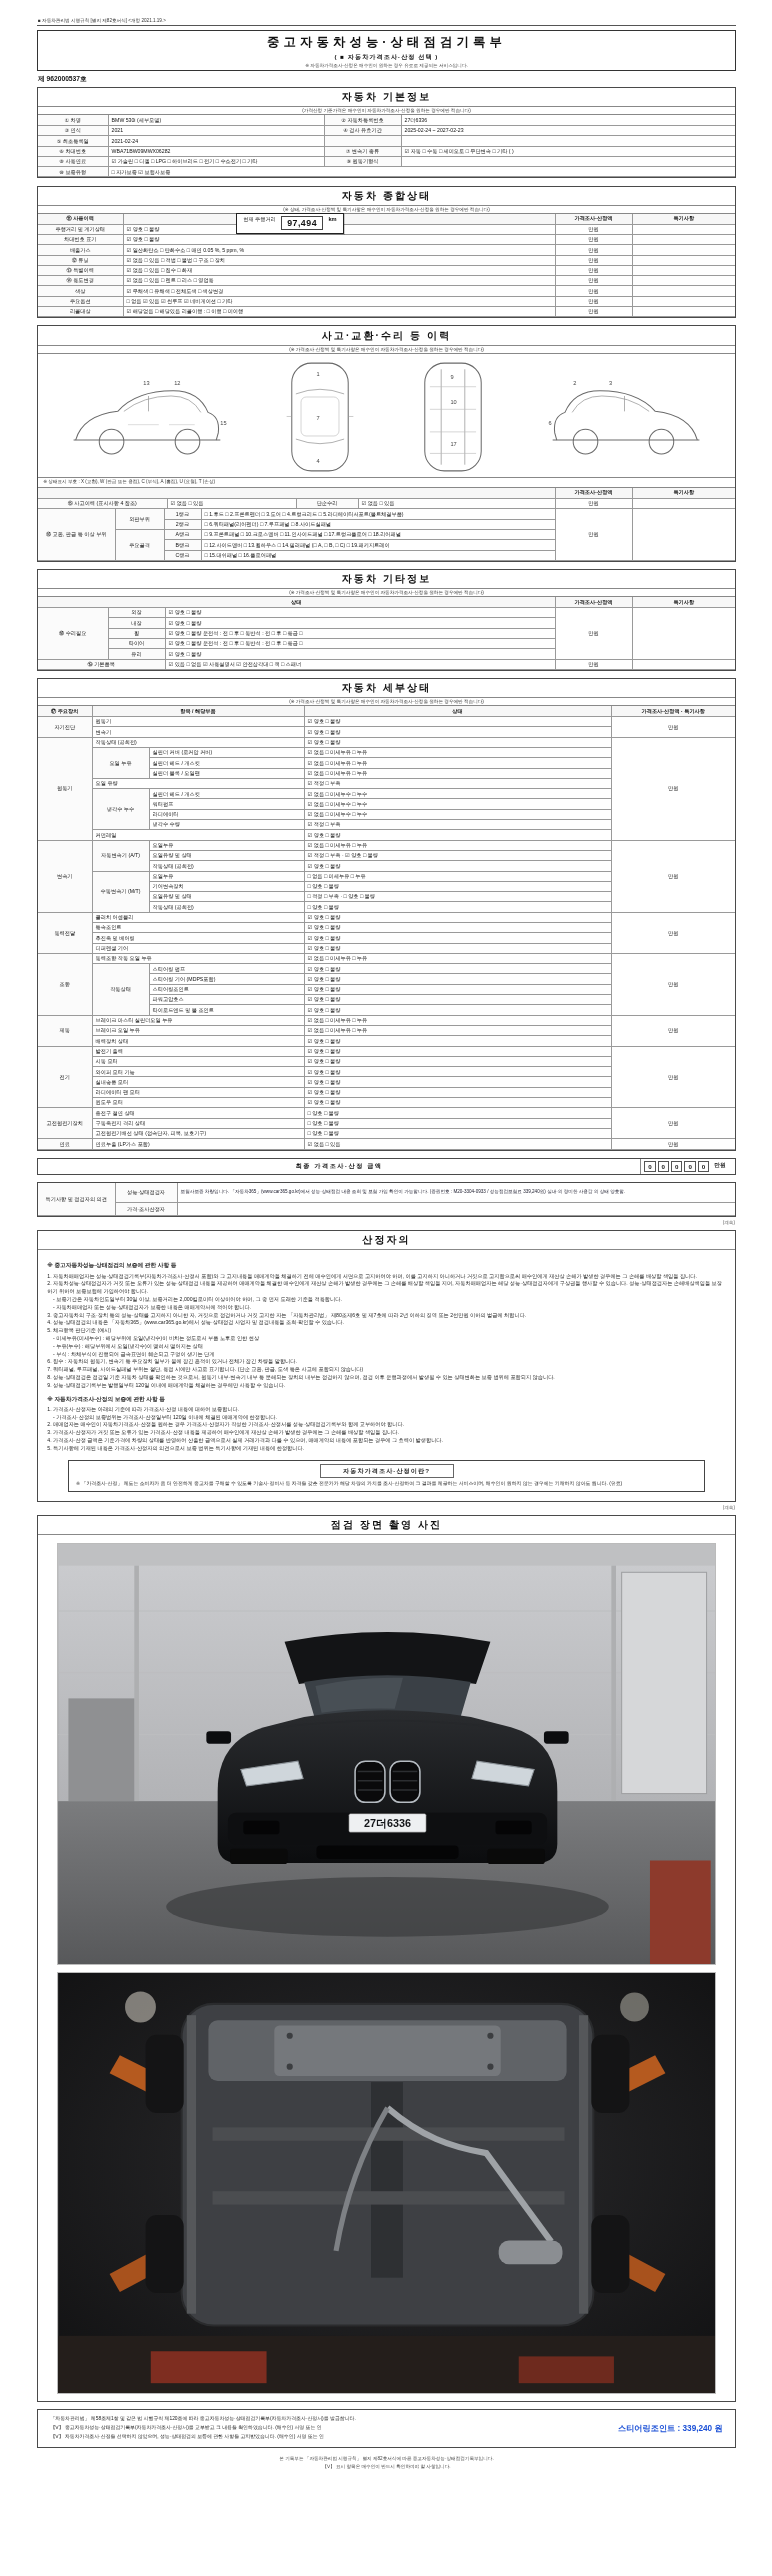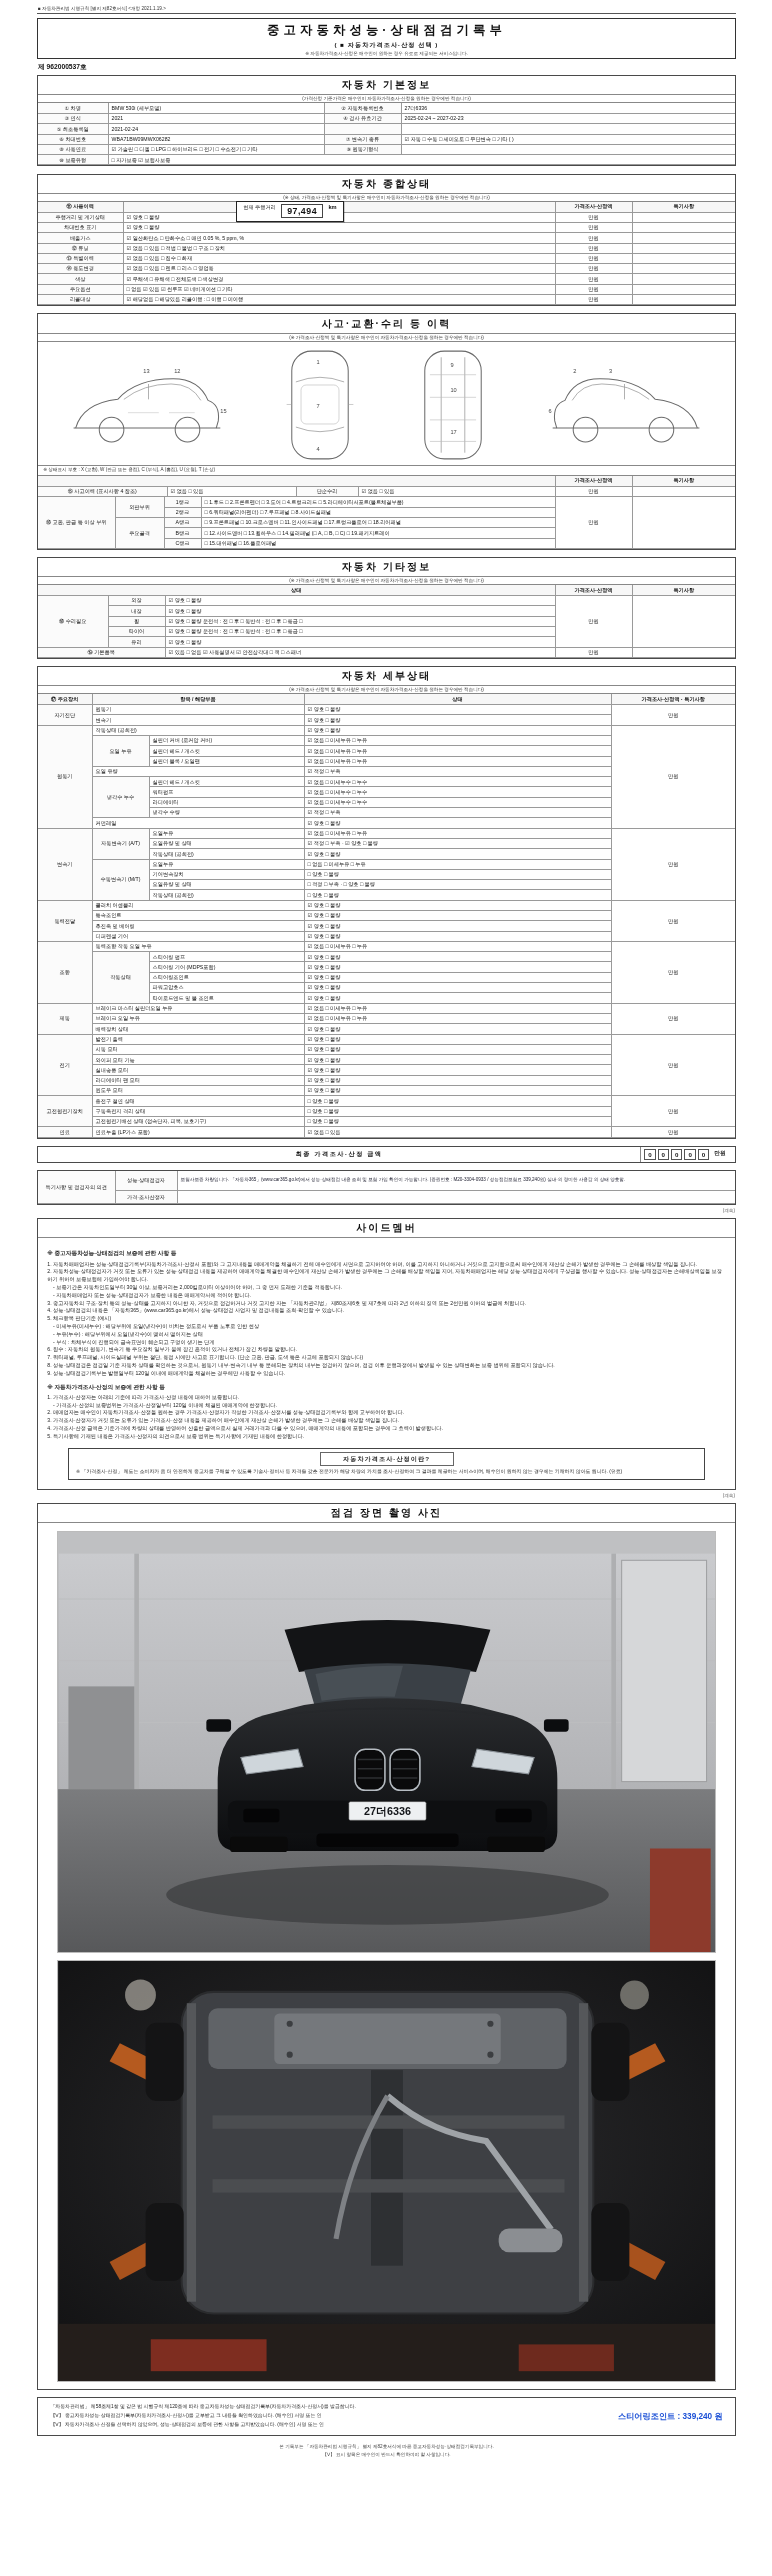--- a/index.html
+++ b/index.html
@@ -1,18 +1,18 @@
 <!DOCTYPE html>
 <html style="font-size:8.2px"><head>
 <meta charset="utf-8">
 <style>
   * { box-sizing:border-box; margin:0; padding:0; }
   html,body { width:773px; background:#ffffff; font-family:"Liberation Sans","DejaVu Sans",sans-serif; color:#111; }
   body { height:2576px; overflow:hidden; }
-  .page { width:699px; margin:4px auto; padding-top:1.5px; }
+  .page { width:699px; margin:16px auto; padding-top:1.5px; }
 
   .form-ref { font-size:4.6px; color:#333; padding:0.5px 1px; }
   .topline { border-top:0.8px solid #555; margin:1px 0 4.1px 0; }
 
   .titlebox { border:1px solid #333; text-align:center; padding:3.6px 2.1px 2.6px 2.1px; }
   .titlebox h1 { font-size:12.4px; letter-spacing:4.1px; font-weight:bold; }
   .title-sub { font-size:6.2px; font-weight:bold; margin-top:1.5px; letter-spacing:1px; }
   .title-note { font-size:4.6px; color:#444; margin-top:1px; }
 
   .docno { font-size:6.7px; font-weight:bold; margin:4.1px 0 2.6px 1px; }
@@ -631,21 +631,21 @@
       <tr>
         <td class="lab">가격·조사산정자</td>
         <td class="remark-text" style="height:12.4px;"></td>
       </tr>
     </tbody>
       </table>
   </div>
   <div class="continued">(계속)</div>
 
   <div class="sec">
-    <div class="sec-head">사이드멤버</div>
+    <div class="sec-head">산정자의</div>
     <div class="notice-body">
       <div class="notice-h">※ 중고자동차성능·상태점검의 보증에 관한 사항 등</div>
       <div class="pre">1. 자동차매매업자는 성능·상태점검기록부(자동차가격조사·산정서 포함)와 그 고지내용을 매매계약을 체결하기 전에 매수인에게 서면으로 고지하여야 하며, 이를 고지하지 아니하거나 거짓으로 고지함으로써 매수인에게 재산상 손해가 발생한 경우에는 그 손해를 배상할 책임을 집니다.
 2. 자동차성능·상태점검자가 거짓 또는 오류가 있는 성능·상태점검 내용을 제공하여 매매계약을 체결한 매수인에게 재산상 손해가 발생한 경우에는 그 손해를 배상할 책임을 지며, 자동차매매업자는 해당 성능·상태점검자에게 구상권을 행사할 수 있습니다. 성능·상태점검자는 손해배상책임을 보장하기 위하여 보증보험에 가입하여야 합니다.
     - 보증기간은 자동차인도일부터 30일 이상, 보증거리는 2,000킬로미터 이상이어야 하며, 그 중 먼저 도래한 기준을 적용합니다.
     - 자동차매매업자 또는 성능·상태점검자가 보증한 내용은 매매계약서에 적어야 합니다.
 3. 중고자동차의 구조·장치 등의 성능·상태를 고지하지 아니한 자, 거짓으로 점검하거나 거짓 고지한 자는 「자동차관리법」 제80조제6호 및 제7호에 따라 2년 이하의 징역 또는 2천만원 이하의 벌금에 처합니다.
 4. 성능·상태점검의 내용은 「자동차365」(www.car365.go.kr)에서 성능·상태점검 사업자 및 점검내용을 조회·확인할 수 있습니다.
 5. 체크항목 판단기준 (예시)
     - 미세누유(미세누수) : 해당부위에 오일(냉각수)이 비치는 정도로서 부품 노후로 인한 현상

